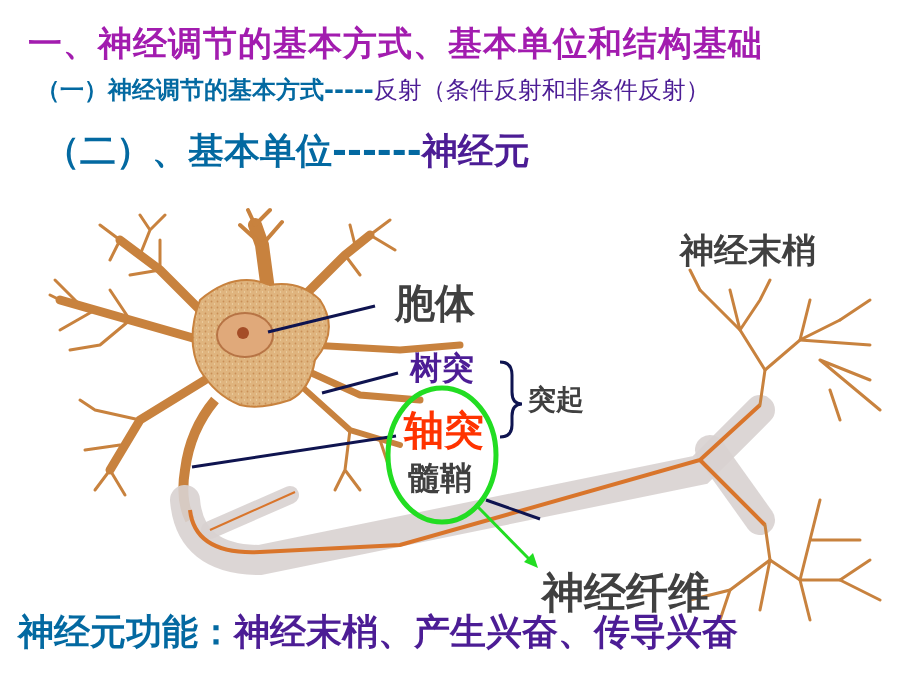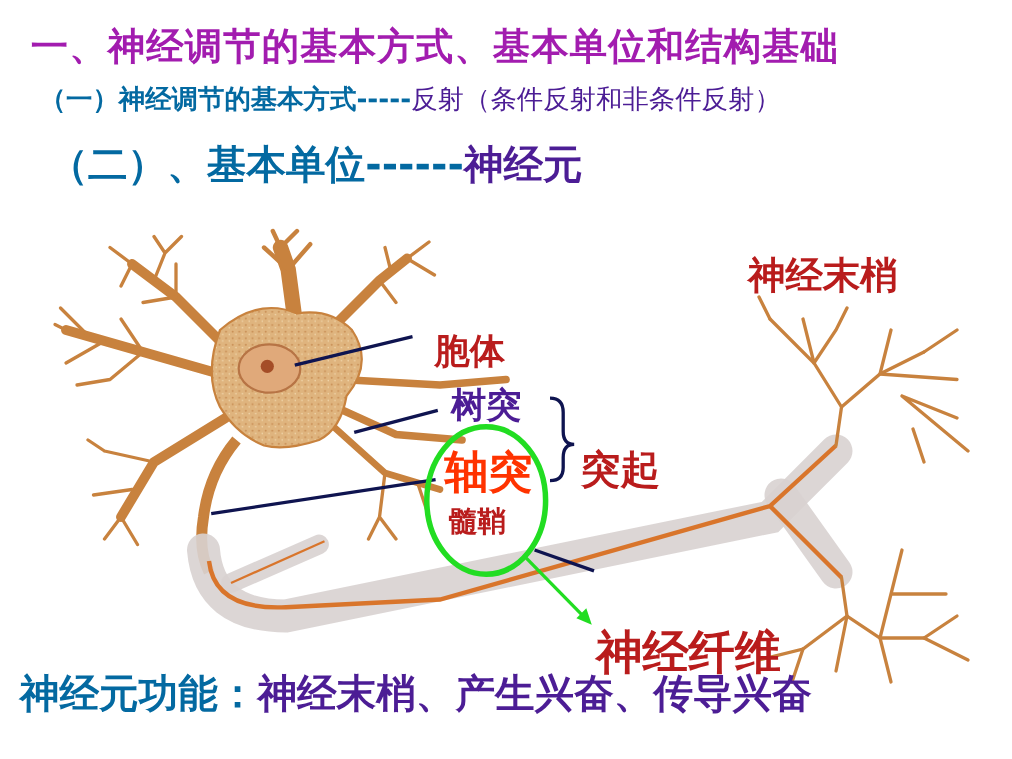--- a/index.html
+++ b/index.html
@@ -1,19 +1,19 @@
 <!DOCTYPE html>
 <html><head>
 <meta charset="utf-8">
 <style>
   html, body { margin: 0; padding: 0; background: #ffffff; }
   body { width: 920px; height: 690px; position: relative; overflow: hidden;
          font-family: "DejaVu Sans", "Liberation Sans", sans-serif; }
   .txt { position: absolute; white-space: nowrap; font-weight: bold; line-height: 1; }
-  .navy { color: #b91c1c; }
+  .navy { color: #404040; font-family: Liberation Serif, serif; }
   .black { color: #0369a1; }
   .red { color: #4c1d95; }
   .orange-red { color: #ff3300; }
   #title { left: 28px; top: 26px; font-size: 34px; color: #a21caf; letter-spacing: 1px; }
   #sub1 { left: 36px; top: 78px; font-size: 24px; }
   #sub2 { left: 44px; top: 133px; font-size: 36px; }
   #footer { left: 18px; top: 614px; font-size: 36px; }
   svg#diagram { position: absolute; left: 0; top: 0; }
   .lbl { position: absolute; font-weight: bold; line-height: 1; white-space: nowrap; }
 </style>
@@ -95,23 +95,23 @@
   </g>
 
   <path d="M500 362 Q512 362 512 375 L512 392 Q512 404 522 404 Q512 404 512 416 L512 425 Q512 437 500 437" stroke="#0f1450" stroke-width="3" fill="none"></path>
 
   <ellipse cx="442" cy="455" rx="54" ry="67" stroke="#22dd22" stroke-width="5" fill="none"></ellipse>
 
   <line x1="478" y1="507" x2="532" y2="562" stroke="#22dd22" stroke-width="3"></line>
   <polygon points="538,568 524,562 533,553" fill="#22dd22"></polygon>
 </svg>
 
-<div class="lbl navy" style="left:395px; top:284px; font-size:32px;margin-top:19px;">胞体</div>
+<div class="lbl navy" style="left:395px; top:284px; font-size:40px;">胞体</div>
 <div class="lbl red" style="left:410px; top:352px; font-size:32px;">树突</div>
 <div class="lbl orange-red" style="left:404px; top:410px; font-size:40px;">轴突</div>
-<div class="lbl navy" style="left:528px; top:386px; font-size:36px;margin-top:24px;">突起</div>
-<div class="lbl navy" style="left:408px; top:462px; font-size:26px;">髓鞘</div>
+<div class="lbl navy" style="left:528px; top:386px; font-size:28px;">突起</div>
+<div class="lbl navy" style="left:408px; top:462px; font-size:32px;">髓鞘</div>
 <div class="lbl navy" style="left:680px; top:234px; font-size:34px;">神经末梢</div>
 <div class="lbl navy" style="left:542px; top:572px; font-size:42px;">神经纤维</div>
 
 <div id="footer" class="txt">
   <span class="black">神经元功能：</span><span class="red">神经末梢、产生兴奋、传导兴奋</span>
 </div>
 
 </body></html>

